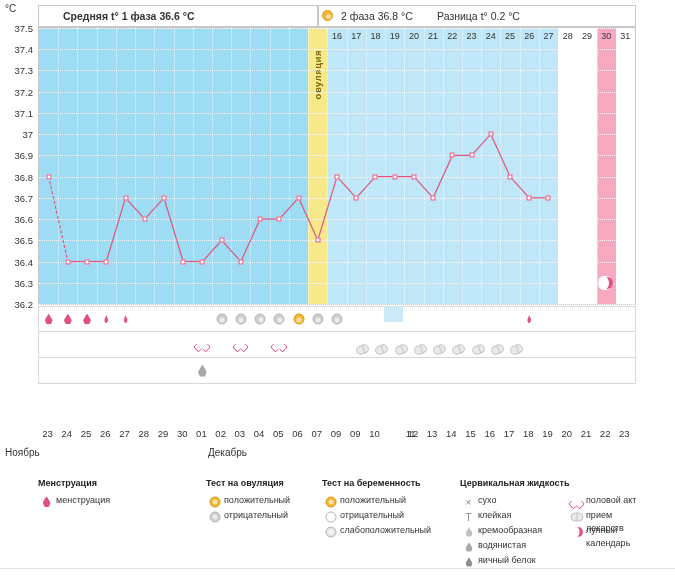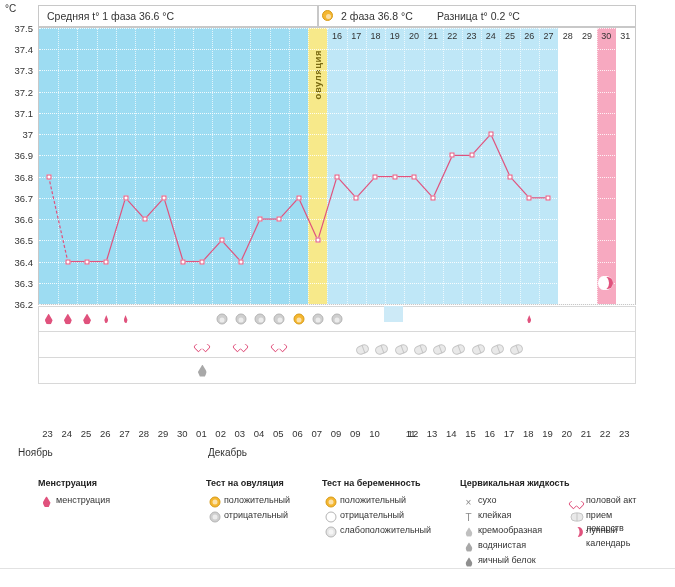--- a/index.html
+++ b/index.html
@@ -4,21 +4,21 @@
 <style>
   html,body{margin:0;padding:0;}
   body{width:675px;height:587px;background:#ffffff;font-family:"Liberation Sans",sans-serif;font-size:10px;color:#333;position:relative;overflow:hidden;}
   .wrap{position:relative;width:675px;height:587px;}
 
   
   .hdr{position:absolute;top:5px;height:22px;border:1px solid #c8c8c8;background:#fff;box-sizing:border-box;}
   .hdr1{left:38px;width:280px;}
   .hdr2{left:318px;width:318px;}
   .hdr .lbl{position:absolute;top:4px;font-size:10.5px;color:#333;white-space:nowrap;}
-  .hdr1 .lbl{left:8px;}
+  .hdr1 .lbl{left:24px;font-weight:bold;}
   .ovul-dot{position:absolute;left:322px;top:10px;width:11px;height:11px;border-radius:50%;background:#f5b731;border:1px solid #d79b18;box-sizing:border-box;}
   .ovul-dot:after{content:"";position:absolute;left:2.5px;top:2.5px;width:5px;height:5px;border-radius:50%;background:#fff;opacity:.55;}
   .hdr2 .l1{left:22px;}
   .hdr2 .l2{left:118px;}
 
   
   .unit{position:absolute;left:5px;top:3px;font-size:10px;color:#333;}
 
   
   .plot{position:absolute;left:38px;top:27px;width:598px;height:278px;border:1px solid #c8c8c8;box-sizing:border-box;background:#fff;}
@@ -78,21 +78,21 @@
 
   
   .cfdrop{width:9px;height:12px;background:#a8a8a8;clip-path:polygon(50% 0%,100% 62%,78% 100%,22% 100%,0% 62%);}
 
   
   .daynums{position:absolute;left:38px;top:428px;width:598px;height:16px;}
   .daynums span{position:absolute;width:20px;text-align:center;font-size:9.5px;color:#333;}
   .dn-red{color:#e0527d;}
 
   .months{position:absolute;top:447px;font-size:10px;color:#333;}
-  .m1{left:5px;margin-left:13px;}
+  .m1{left:5px;}
   .m2{left:208px;}
 
   
   .legend{position:absolute;left:38px;top:478px;width:600px;font-size:9px;color:#333;}
   .lg-col{position:absolute;top:0;}
   .lg-title{font-weight:bold;font-size:9px;color:#222;margin-bottom:6px;}
   .lg-item{position:relative;height:15px;padding-left:18px;line-height:13px;font-size:9px;color:#333;}
   .lg-ico{position:absolute;left:2px;top:1px;width:13px;height:13px;}
   .lg-ico > *{position:absolute;left:50%;top:50%;transform:translate(-50%,-50%);}
 

